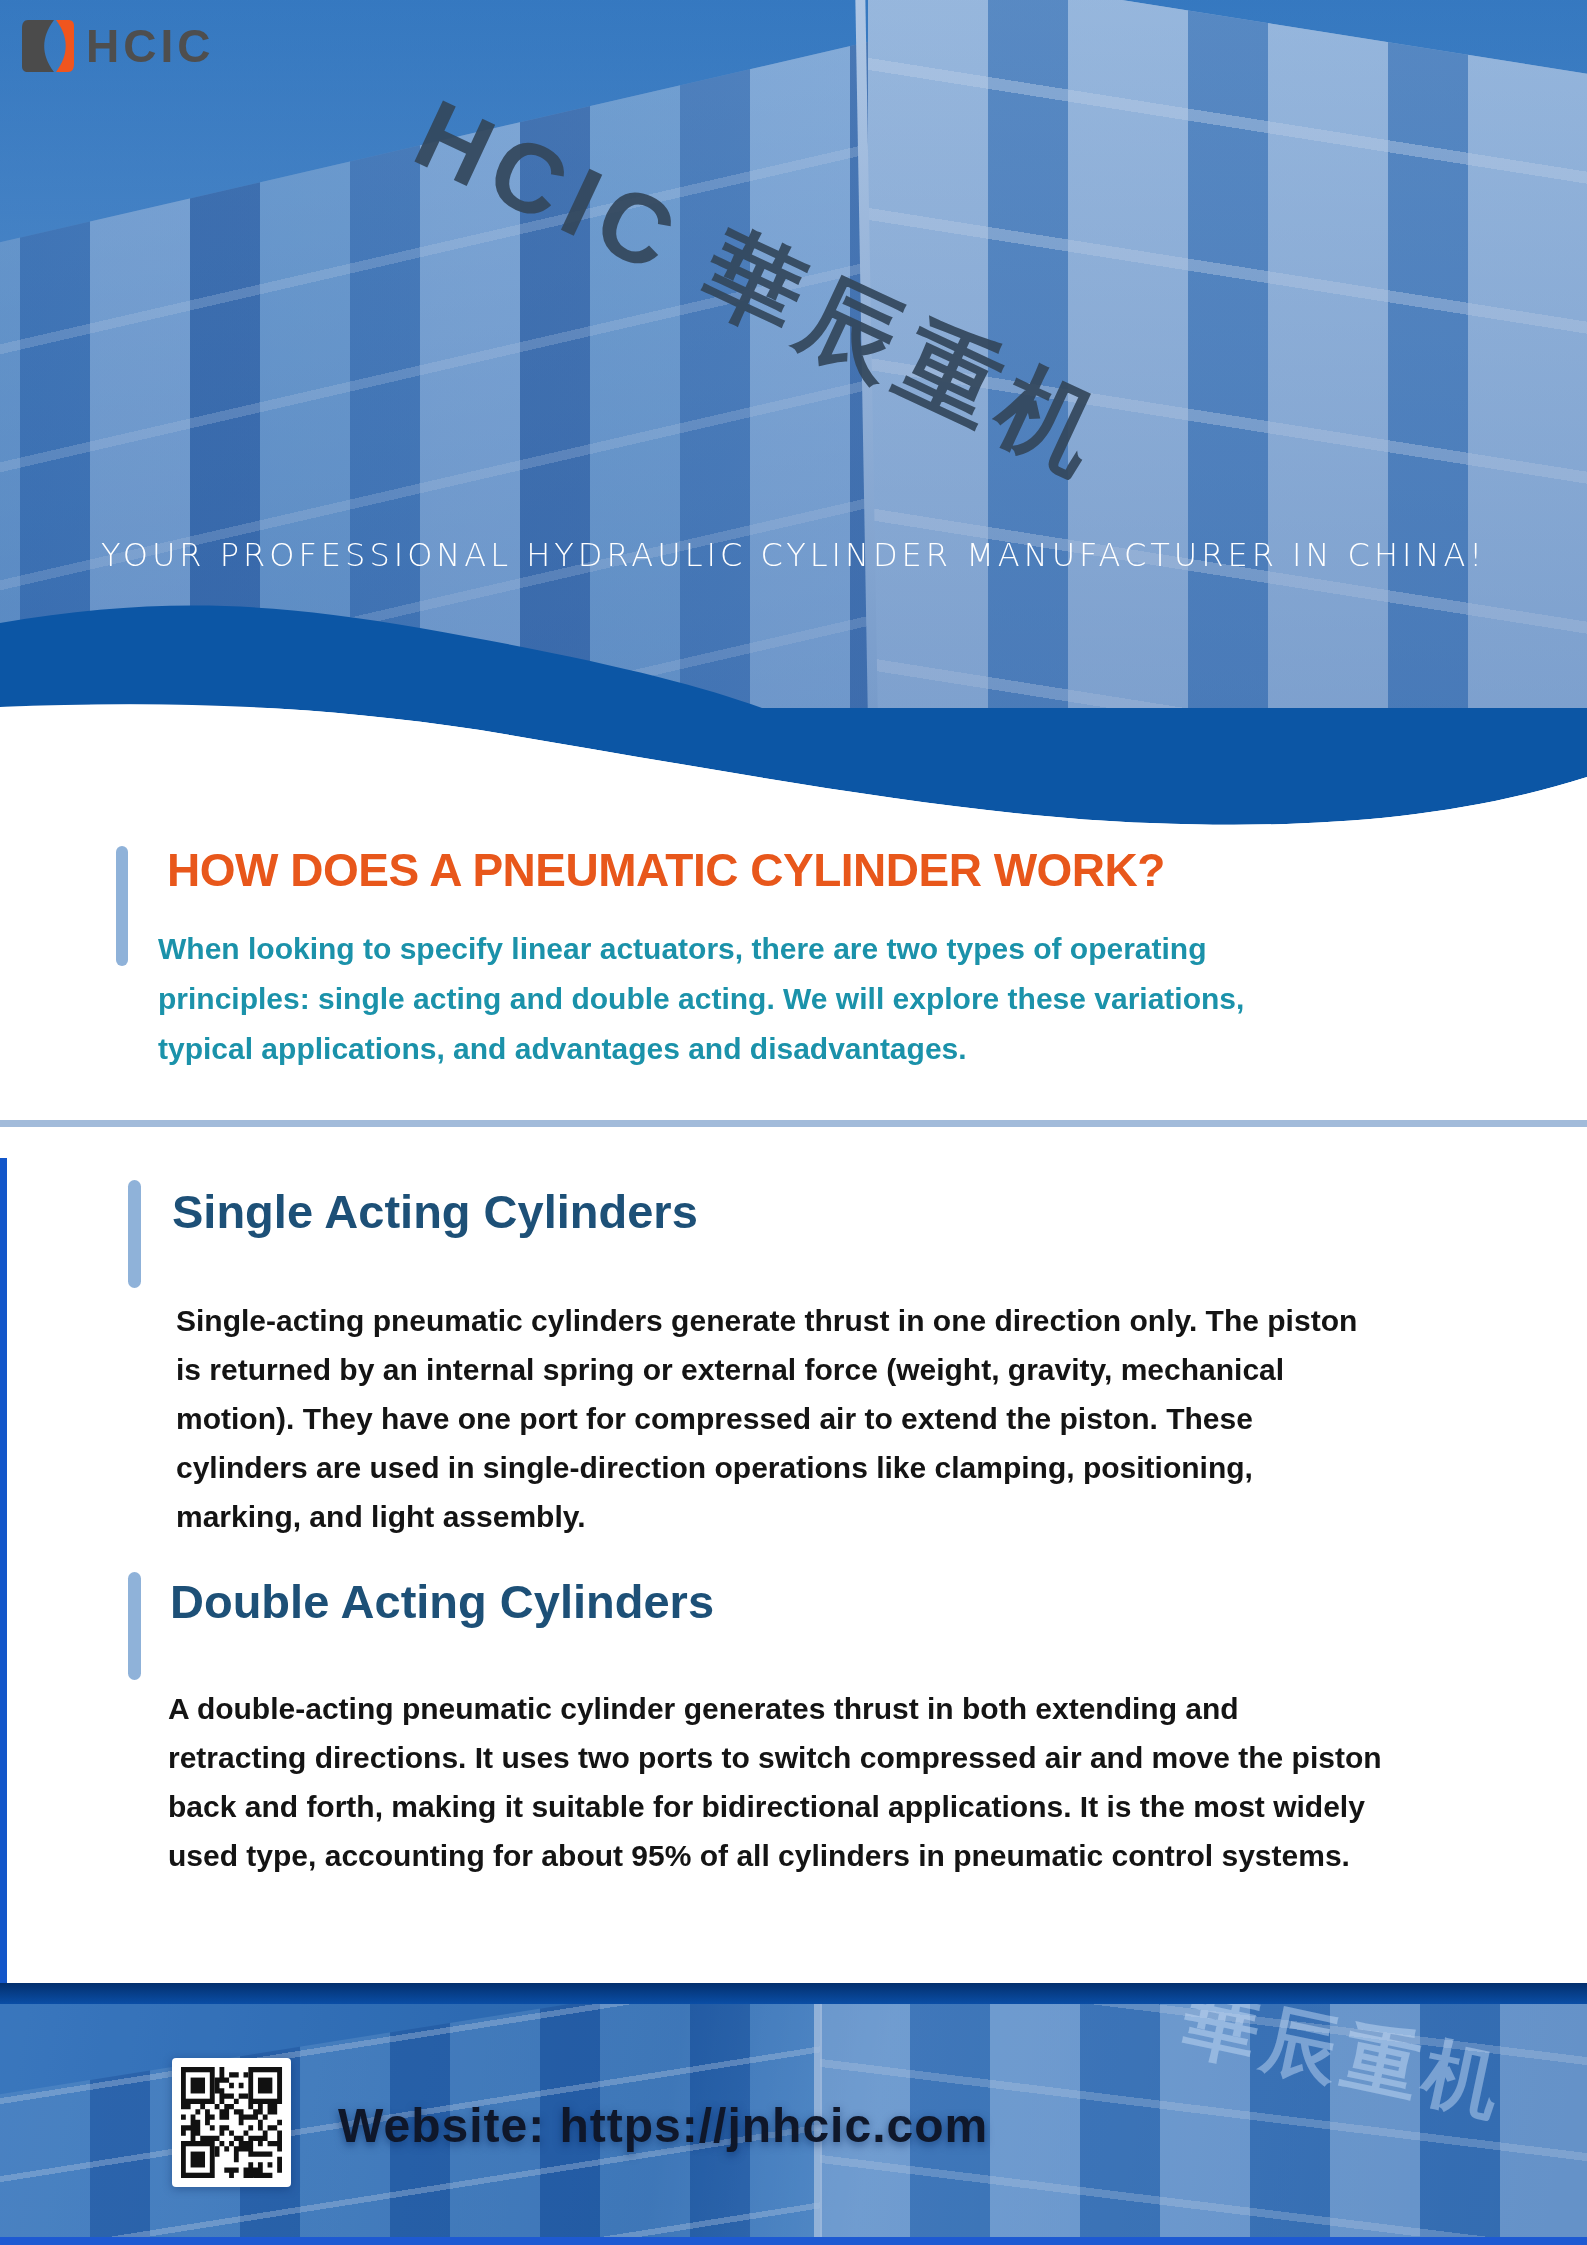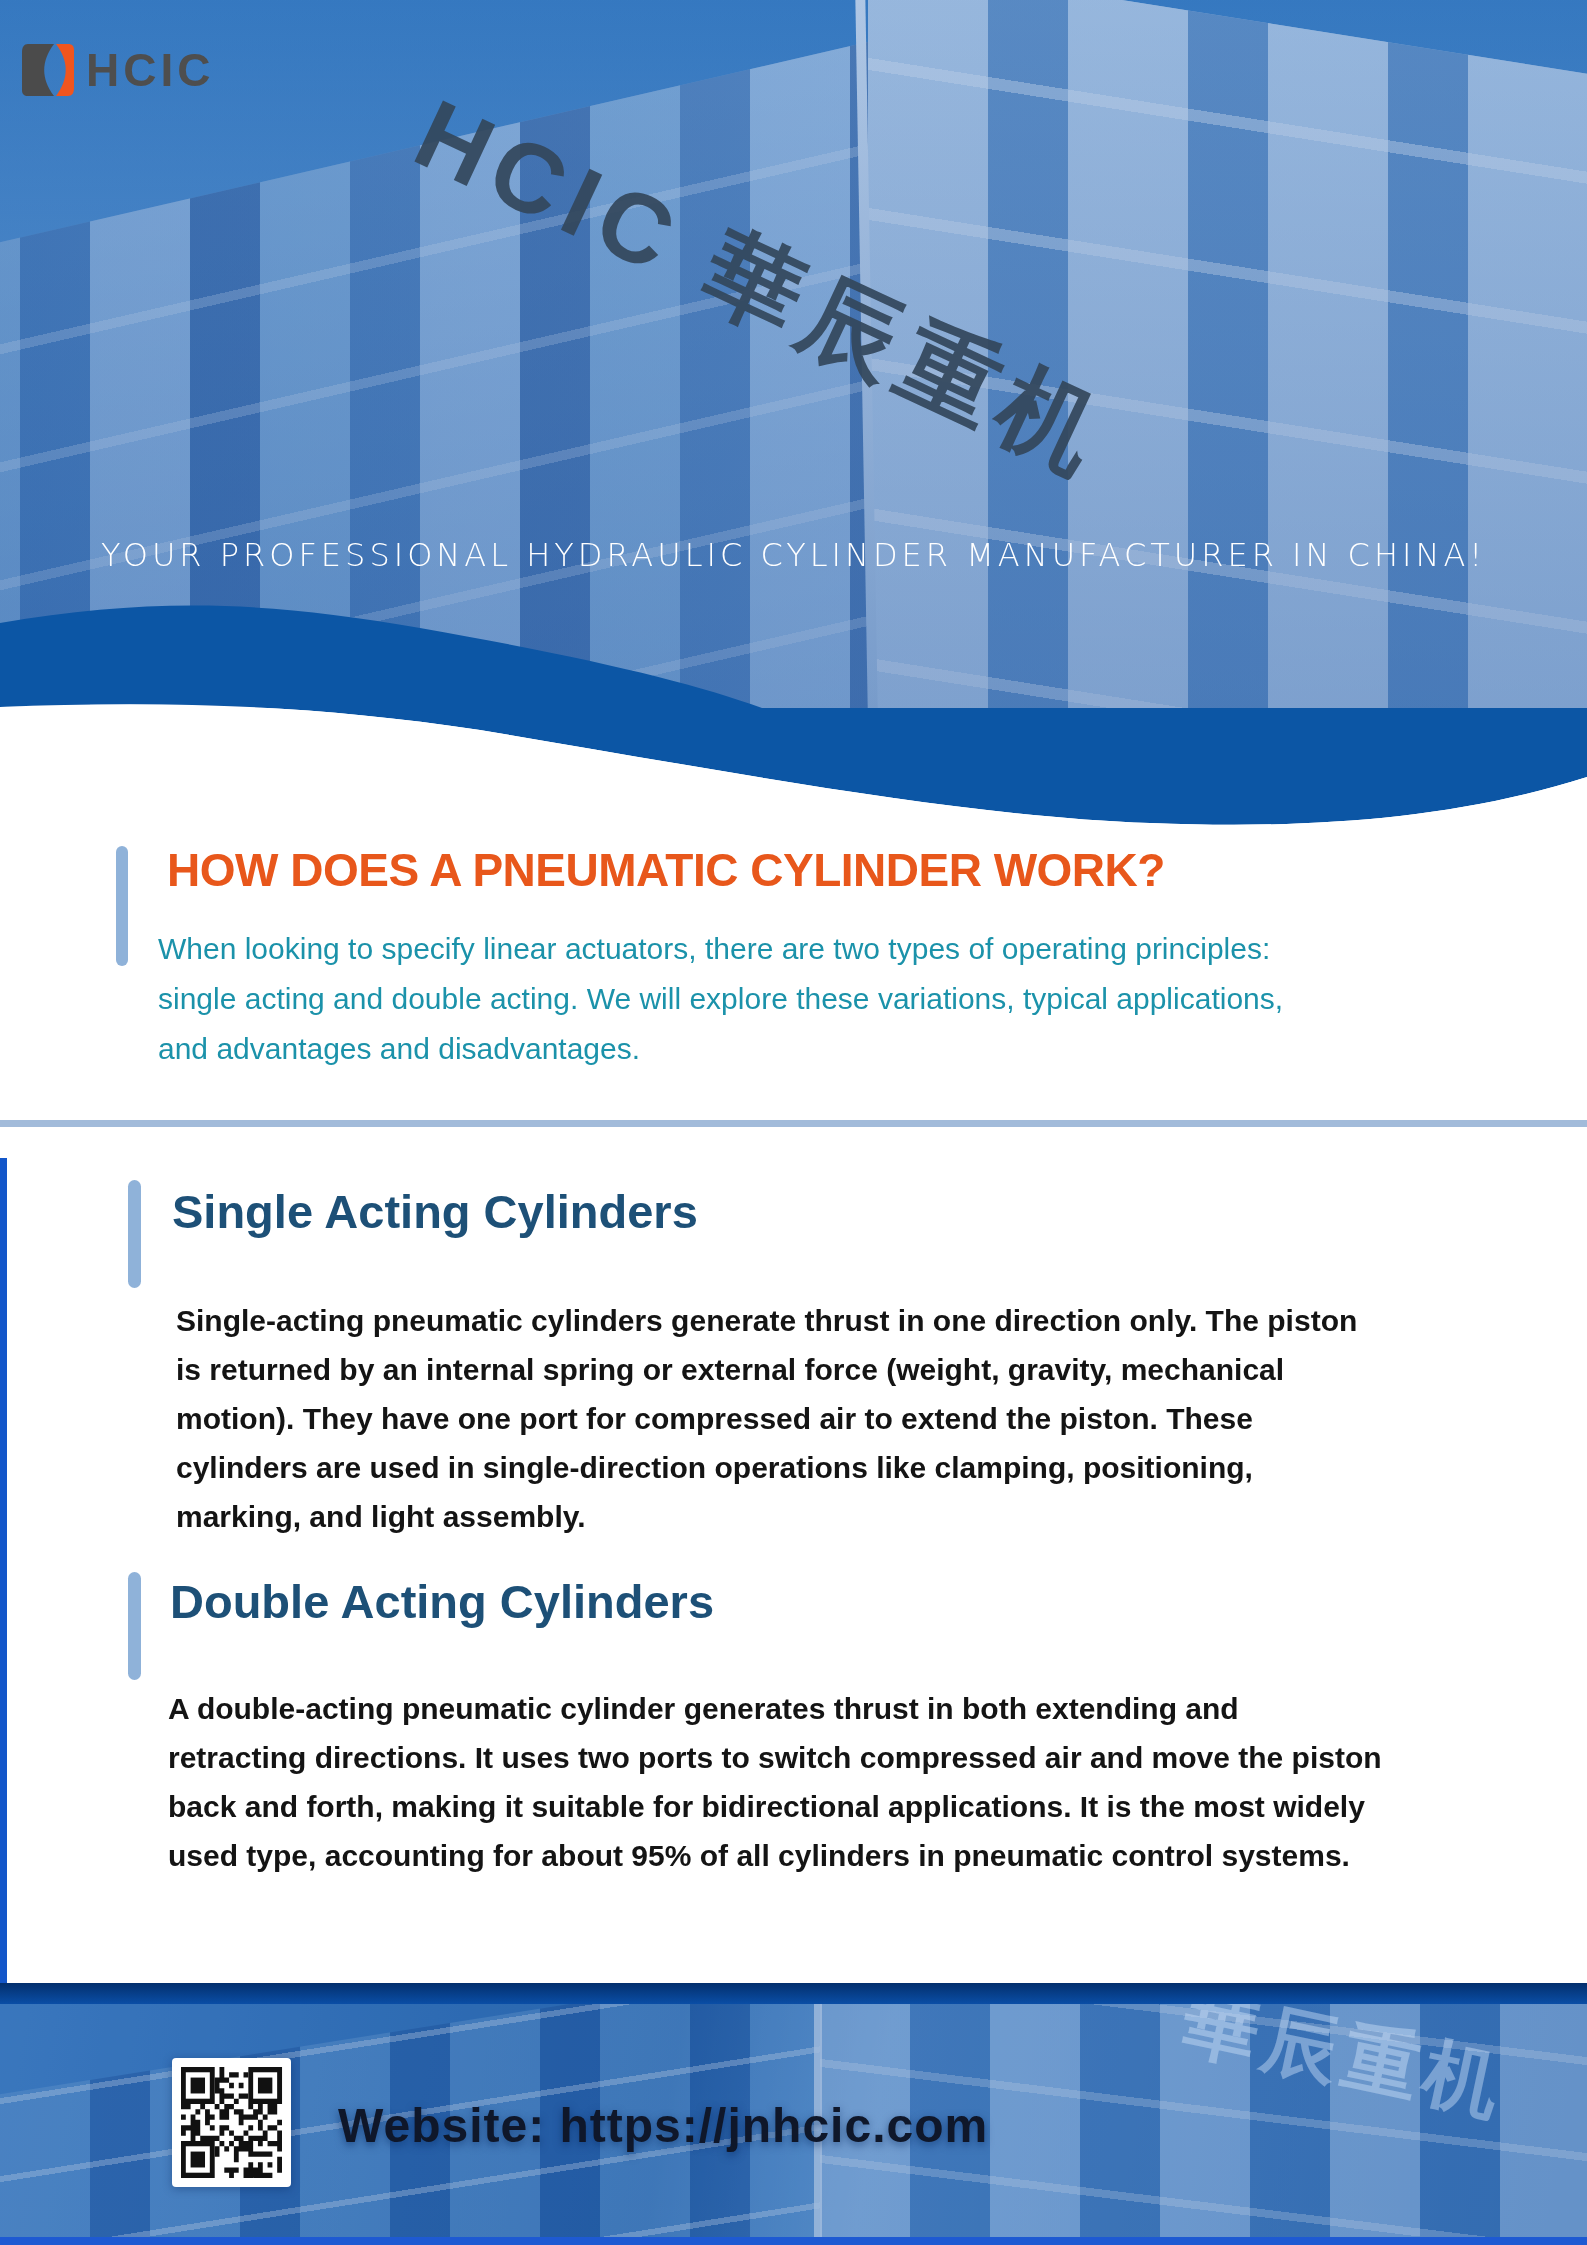--- a/index.html
+++ b/index.html
@@ -24,41 +24,41 @@
       linear-gradient(90deg,#c2d6ea,#a9c7e4);}
   .corner-line{position:absolute;left:862px;top:0;width:10px;height:760px;
                background:linear-gradient(180deg,#eaf2fa,#b9d0e8);transform:skewX(1deg);}
   .hero-tint{position:absolute;inset:0;
              background:linear-gradient(180deg,rgba(38,98,178,.30) 0%,rgba(25,80,160,.42) 100%);}
   .building-sign{position:absolute;left:450px;top:70px;transform:rotate(25deg);
                  transform-origin:left top;font-size:98px;font-weight:bold;color:#33475c;
                  letter-spacing:10px;opacity:.92;white-space:nowrap;}
 
   
-  .logo{position:absolute;left:20px;top:18px;display:flex;align-items:center;gap:10px;margin-top:24px;}
+  .logo{position:absolute;left:20px;top:18px;display:flex;align-items:center;gap:10px;}
   .logo-text{font-size:46px;font-weight:bold;color:#4e4e4e;letter-spacing:4px;}
 
   
   .tagline{position:absolute;left:0;top:536px;width:1587px;text-align:center;
            color:#ffffff;font-size:32px;font-weight:300;letter-spacing:4px;white-space:nowrap;
            font-family:"DejaVu Sans",sans-serif;}
 
   
   .wave-svg{position:absolute;left:0;top:560px;width:1587px;height:340px;display:block;}
 
   
   .accent-bar{position:absolute;border-radius:7px;background:#8fb2d9;}
   .bar-title{left:116px;top:846px;width:12px;height:120px;}
   .bar-single{left:128px;top:1180px;width:13px;height:108px;}
   .bar-double{left:128px;top:1572px;width:13px;height:108px;}
 
   .article-title{position:absolute;left:167px;top:843px;width:1300px;
                  font-size:46px;font-weight:bold;color:#e8571b;letter-spacing:-.5px;}
   .article-intro{position:absolute;left:158px;top:924px;width:1130px;
-                 font-size:30px;font-weight:normal;color:#1b92aa;line-height:50px;}
+                 font-size:30px;font-weight:bold;color:#1b92aa;line-height:50px;}
   .divider{position:absolute;left:0;top:1120px;width:1587px;height:7px;background:#a2bbda;}
 
   .sec-heading{position:absolute;font-size:47px;font-weight:bold;color:#1d5077;}
   .h-single{left:170px;top:1182px;}
   .h-double{left:170px;top:1574px;}
   .sec-body{position:absolute;font-size:30px;font-weight:bold;color:#141414;line-height:49px;}
   .p-single{left:172px;top:1292px;width:1190px;}
   .p-double{left:160px;top:1676px;width:1215px;}
 
   .left-stripe{position:absolute;left:0;top:1158px;width:7px;height:825px;background:#1356c9;}

